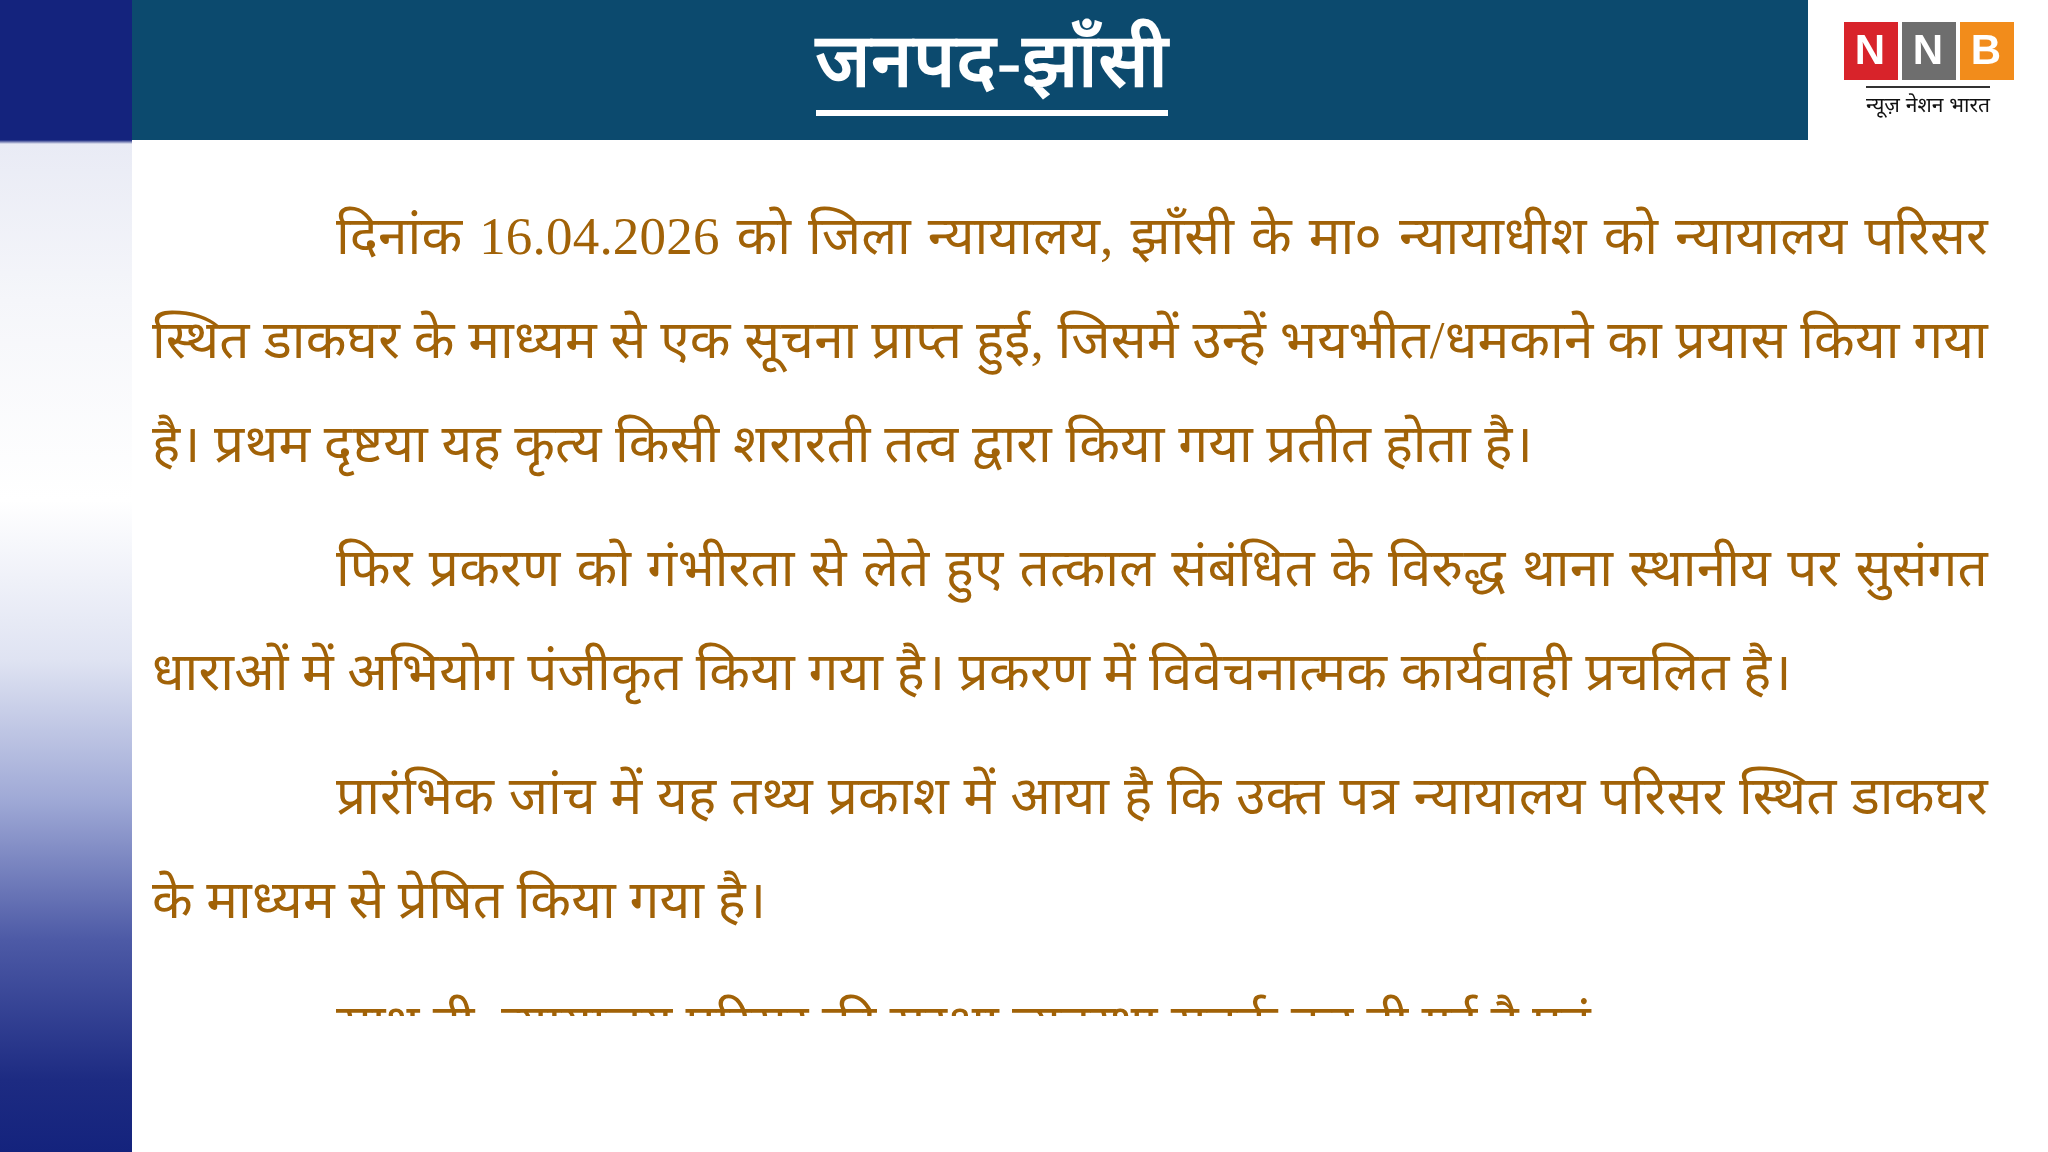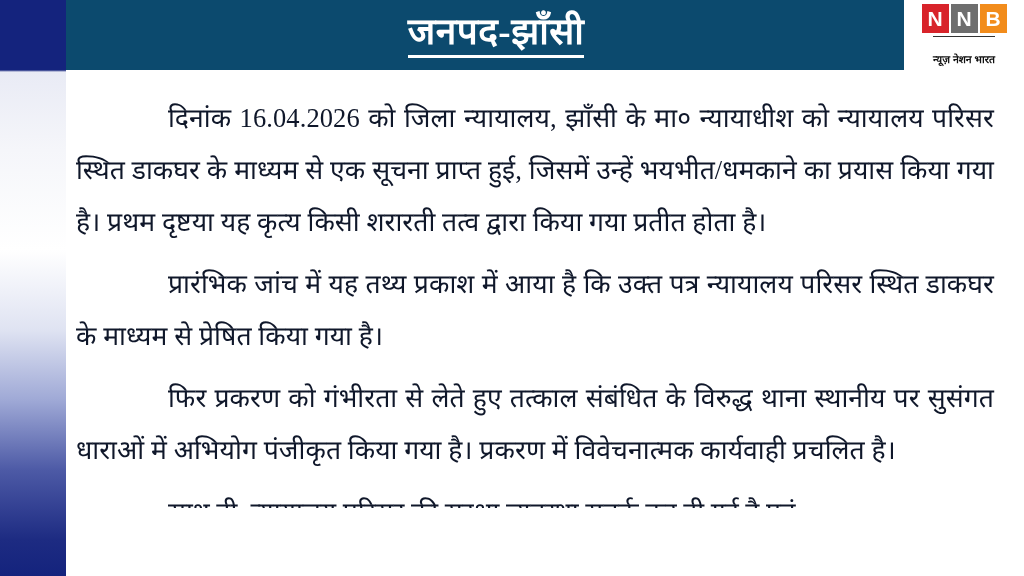--- a/index.html
+++ b/index.html
@@ -103,37 +103,37 @@
     align-items: center;
     justify-content: center;
     line-height: 1;
   }
   .logo-letters .b1 { background: #d8232a; }
   .logo-letters .b2 { background: #6e6e6e; }
   .logo-letters .b3 { background: #f28c1b; }
   .logo-sub {
     font-family: "Liberation Sans", sans-serif;
     font-size: 10.5px;
-    font-weight: bold;
+    font-weight: normal;
     color: #111111;
     border-top: 1px solid #333;
-    padding-top: 15px;
+    padding-top: 1px;
     white-space: nowrap;
   }
 
   
   .doc-body {
     position: absolute;
     left: 66px;
     top: 70px;
     width: 958px;
     height: 506px;
     padding: 22px 30px 0 10px;
     box-sizing: border-box;
-    color: #0f172a;
+    color: #a16207;
   }
   .para {
     margin: 0 0 10px 0;
     font-size: 26.5px;
     line-height: 52px;
     text-align: justify;
     text-justify: inter-word;
     text-indent: 92px;
     font-weight: 500;
     letter-spacing: 0.1px;
@@ -168,18 +168,18 @@
     <div class="logo-letters">
       <div class="box b1">N</div>
       <div class="box b2">N</div>
       <div class="box b3">B</div>
     </div>
     <div class="logo-sub">न्यूज़ नेशन भारत</div>
   </div>
 
   <div class="doc-body">
     <p class="para p1">दिनांक 16.04.2026 को जिला न्यायालय, झाँसी के मा० न्यायाधीश को न्यायालय परिसर स्थित डाकघर के माध्यम से एक सूचना प्राप्त हुई, जिसमें उन्हें भयभीत/धमकाने का प्रयास किया गया है। प्रथम दृष्टया यह कृत्य किसी शरारती तत्व द्वारा किया गया प्रतीत होता है।</p>
+    <p class="para p3">फिर प्रकरण को गंभीरता से लेते हुए तत्काल संबंधित के विरुद्ध थाना स्थानीय पर सुसंगत धाराओं में अभियोग पंजीकृत किया गया है। प्रकरण में विवेचनात्मक कार्यवाही प्रचलित है।</p>
     <p class="para p2">प्रारंभिक जांच में यह तथ्य प्रकाश में आया है कि उक्त पत्र न्यायालय परिसर स्थित डाकघर के माध्यम से प्रेषित किया गया है।</p>
-    <p class="para p3">फिर प्रकरण को गंभीरता से लेते हुए तत्काल संबंधित के विरुद्ध थाना स्थानीय पर सुसंगत धाराओं में अभियोग पंजीकृत किया गया है। प्रकरण में विवेचनात्मक कार्यवाही प्रचलित है।</p>
     <p class="para-clipped">साथ ही, न्यायालय परिसर की सुरक्षा व्यवस्था सतर्क कर दी गई है एवं</p>
   </div>
 
 </div>
 
 </body></html>

